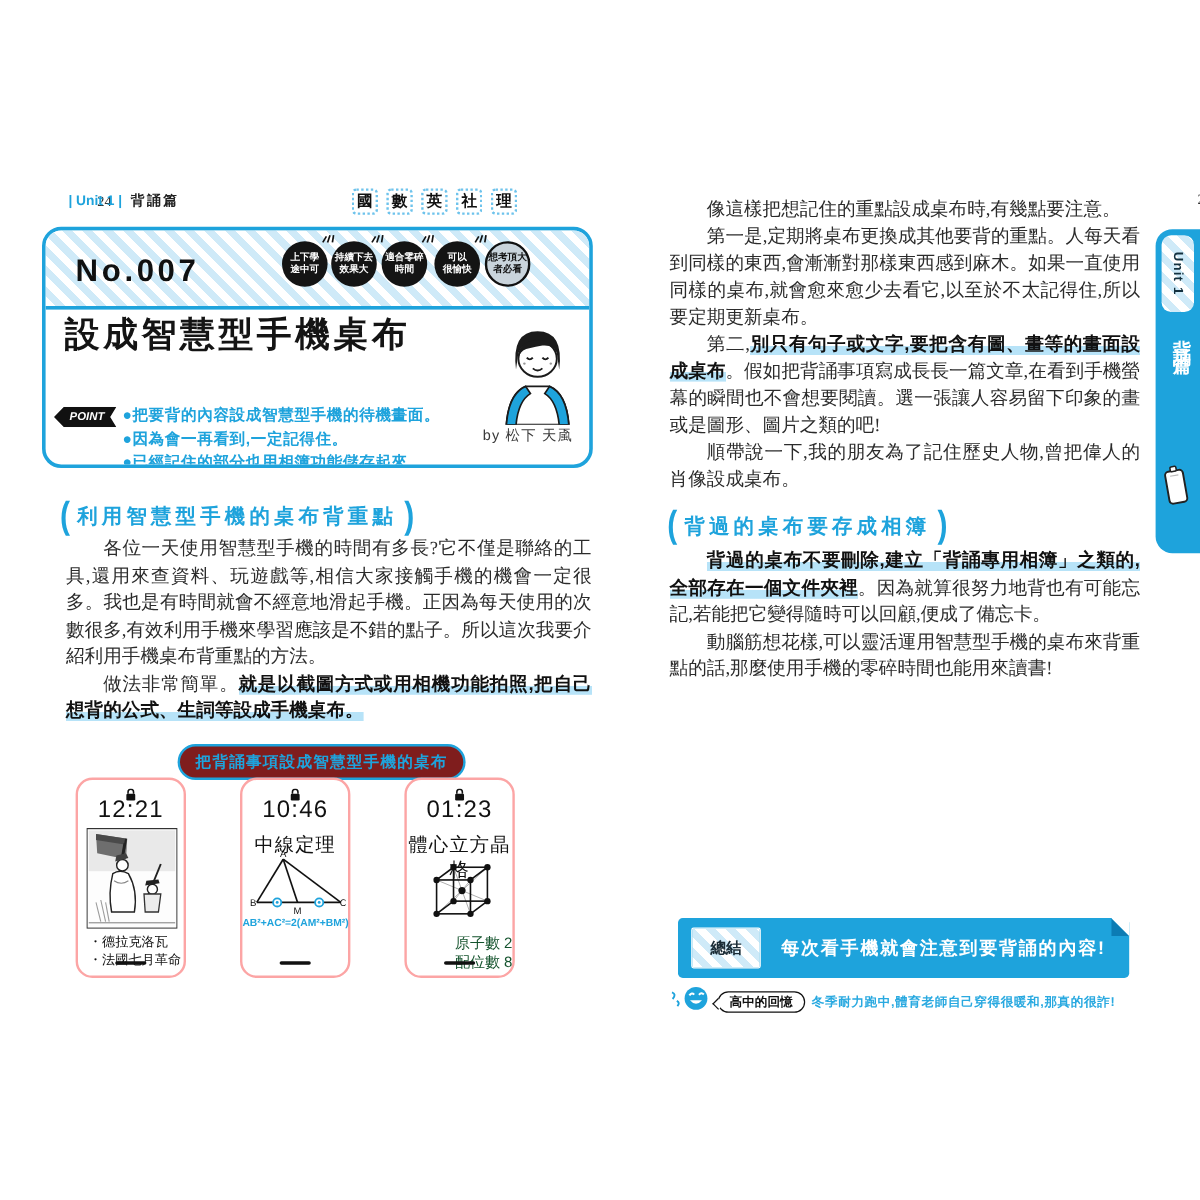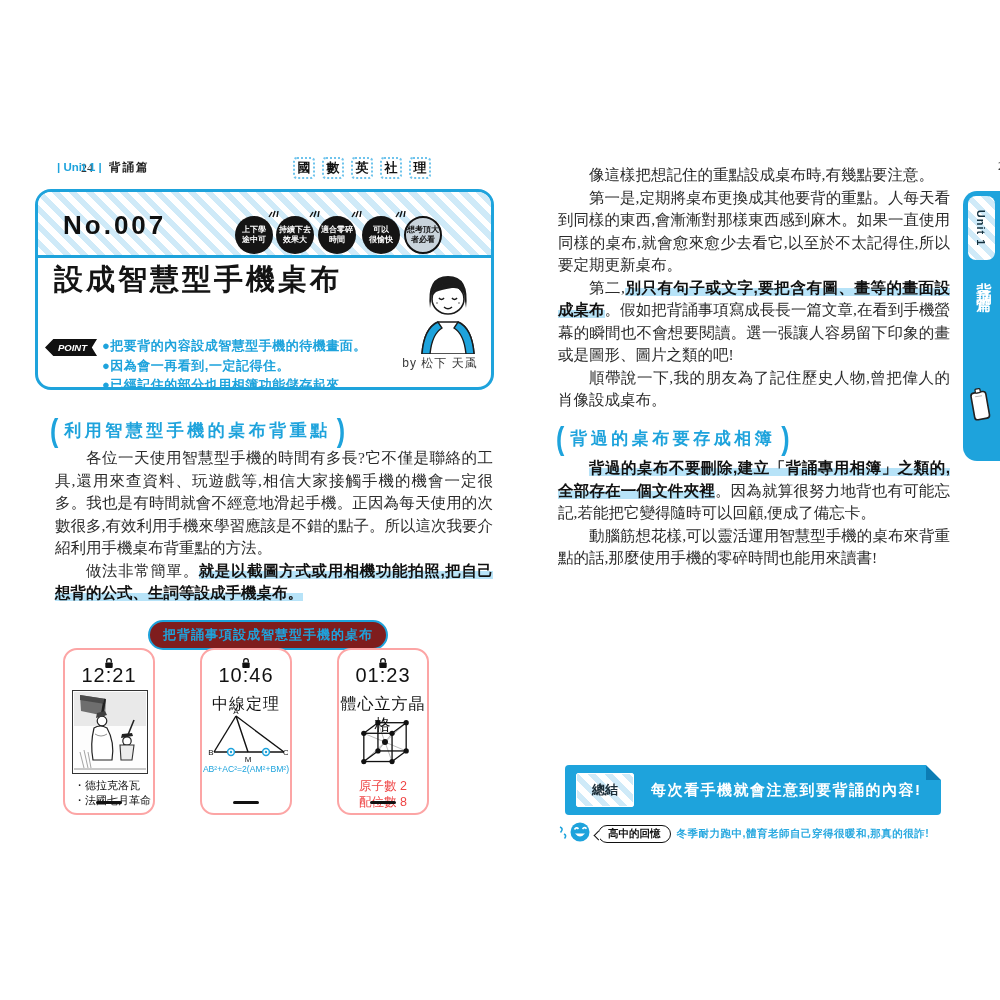--- a/index.html
+++ b/index.html
@@ -19,21 +19,21 @@
 
   .subjects { position:absolute; left:293px; top:157px; display:flex; gap:7px; }
   .subject-badge { width:22px; height:22px; border:2px dotted #6ec3ec; border-radius:4px;
     display:flex; align-items:center; justify-content:center; font-size:13px; font-weight:bold; color:#111; background:#fff; }
 
   
   .card { position:absolute; left:35px; top:189px; width:459px; height:201px;
     border:3px solid #1ea3dc; border-radius:16px; background:#fff; overflow:hidden; }
   .card-top { position:absolute; top:0; left:0; right:0; height:66px; border-bottom:3px solid #1ea3dc; }
   .card-no { position:absolute; left:25px; top:18px; font-size:26px; font-weight:bold; letter-spacing:3px; color:#101010; }
-  .tag { position:absolute; top:24px; width:38px; height:38px; border-radius:50%; background:#141414; color:#fff;
+  .tag { position:absolute; top:9px; width:38px; height:38px; border-radius:50%; background:#141414; color:#fff;
     display:flex; flex-direction:column; align-items:center; justify-content:center;
     font-size:8px; font-weight:bold; line-height:1.3; text-align:left; }
   .tag.alt { background:#c9d4dc; color:#111; border:2px solid #111; }
   .spark { position:absolute; top:-8px; right:-6px; }
   .card-title { position:absolute; left:16px; top:70px; font-size:29px; font-weight:bold; color:#141414; letter-spacing:3px; line-height:35px; white-space:nowrap; }
   .point-flag { position:absolute; left:7px; top:147px; background:#111; color:#fff; font-style:italic; font-weight:bold;
     font-size:9.5px; padding:3px 10px 3px 13px; clip-path:polygon(0 50%,16% 0,100% 0,90% 50%,100% 100%,16% 100%); }
   .points { position:absolute; left:64px; top:144px; color:#1ea3dc; font-weight:bold; font-size:13px; line-height:19.5px; letter-spacing:0.5px; }
   .avatar { position:absolute; left:368px; top:76px; }
   .author { position:absolute; left:348px; top:163px; width:108px; text-align:center; font-size:12px; color:#3a3a3a; letter-spacing:1px; }
@@ -54,23 +54,23 @@
   .fig-banner { position:absolute; left:148px; top:620px; border:2.5px solid #1ea3dc; border-radius:16px;
     background:#7f1d1d; color:#1ea3dc; font-size:13px; font-weight:bold; padding:4px 13px; letter-spacing:1px;text-align:right; }
   .phone { position:absolute; top:648px; width:92px; height:167px; border:2px solid #fca5a5; border-radius:14px; background:#fff; }
   .phone .lock { position:absolute; top:5px; left:50%; transform:translateX(-50%); }
   .phone .time { position:absolute; top:14px; width:100%; text-align:center; font-size:20px; color:#111; letter-spacing:1px; }
   .phone .homebar { position:absolute; bottom:9px; left:50%; transform:translateX(-50%); width:26px; height:3px; background:#111; border-radius:2px; }
   .phone .ptitle { position:absolute; top:44px; width:100%; text-align:center; font-size:16px; color:#111; letter-spacing:1px; }
   .p1-art { position:absolute; left:7px; top:40px; }
   .p1-caption { position:absolute; left:9px; top:128px; font-size:11px; line-height:15px; color:#111; }
   .p2-geo { position:absolute; left:6px; top:58px; }
-  .p2-formula { position:absolute; top:114px; width:100%; text-align:center; font-size:8.6px; font-weight:normal; color:#1ea3dc; }
+  .p2-formula { position:absolute; top:114px; width:100%; text-align:right; font-size:8.6px; font-weight:bold; color:#1ea3dc; }
   .p3-cube { position:absolute; left:16px; top:62px; }
-  .p3-caption { position:absolute; top:128px; width:100%; text-align:center; font-size:12.5px; line-height:16px; color:#ef4444; }
+  .p3-caption { position:absolute; top:128px; width:100%; text-align:right; font-size:12.5px; line-height:16px; color:#14532d; }
 
   
   .summary { position:absolute; left:565px; top:765px; width:376px; height:50px; background:#1ea3dc; border-radius:4px; }
   .summary-label { position:absolute; left:11px; top:8px; width:58px; height:34px; border:1px solid #fff;
     display:flex; align-items:center; justify-content:center; font-size:13px; font-weight:bold; color:#1b2c36; border-radius:2px; }
   .summary-text { position:absolute; left:86px; top:0; height:50px; display:flex; align-items:center;
     color:#fff; font-weight:bold; font-size:15px; letter-spacing:1.5px; }
   .fold-flap { position:absolute; top:0; right:0; width:15px; height:15px; background:#0c7cb4; clip-path:polygon(0 0,100% 100%,0 100%); }
   .fold-white { position:absolute; top:0; right:0; width:15px; height:15px; background:#fff; clip-path:polygon(0 0,100% 0,100% 100%); }
 

